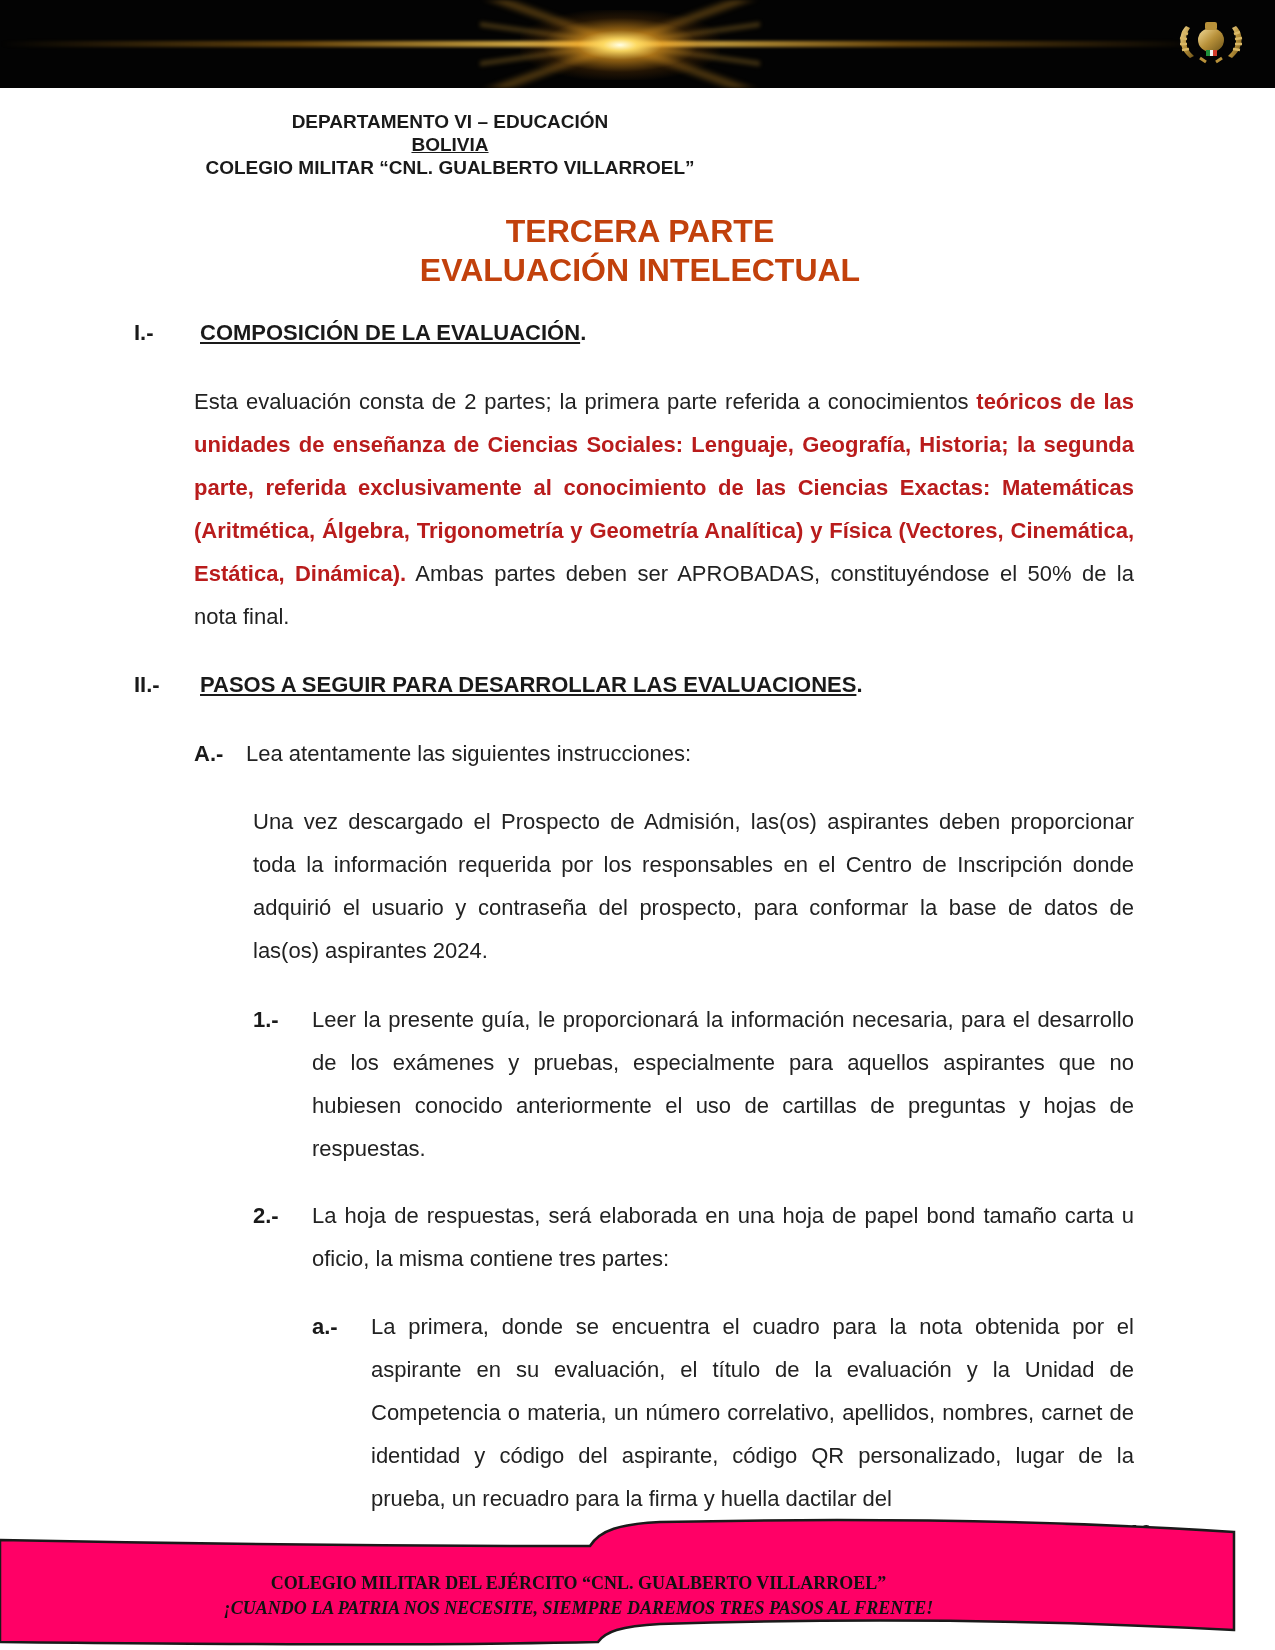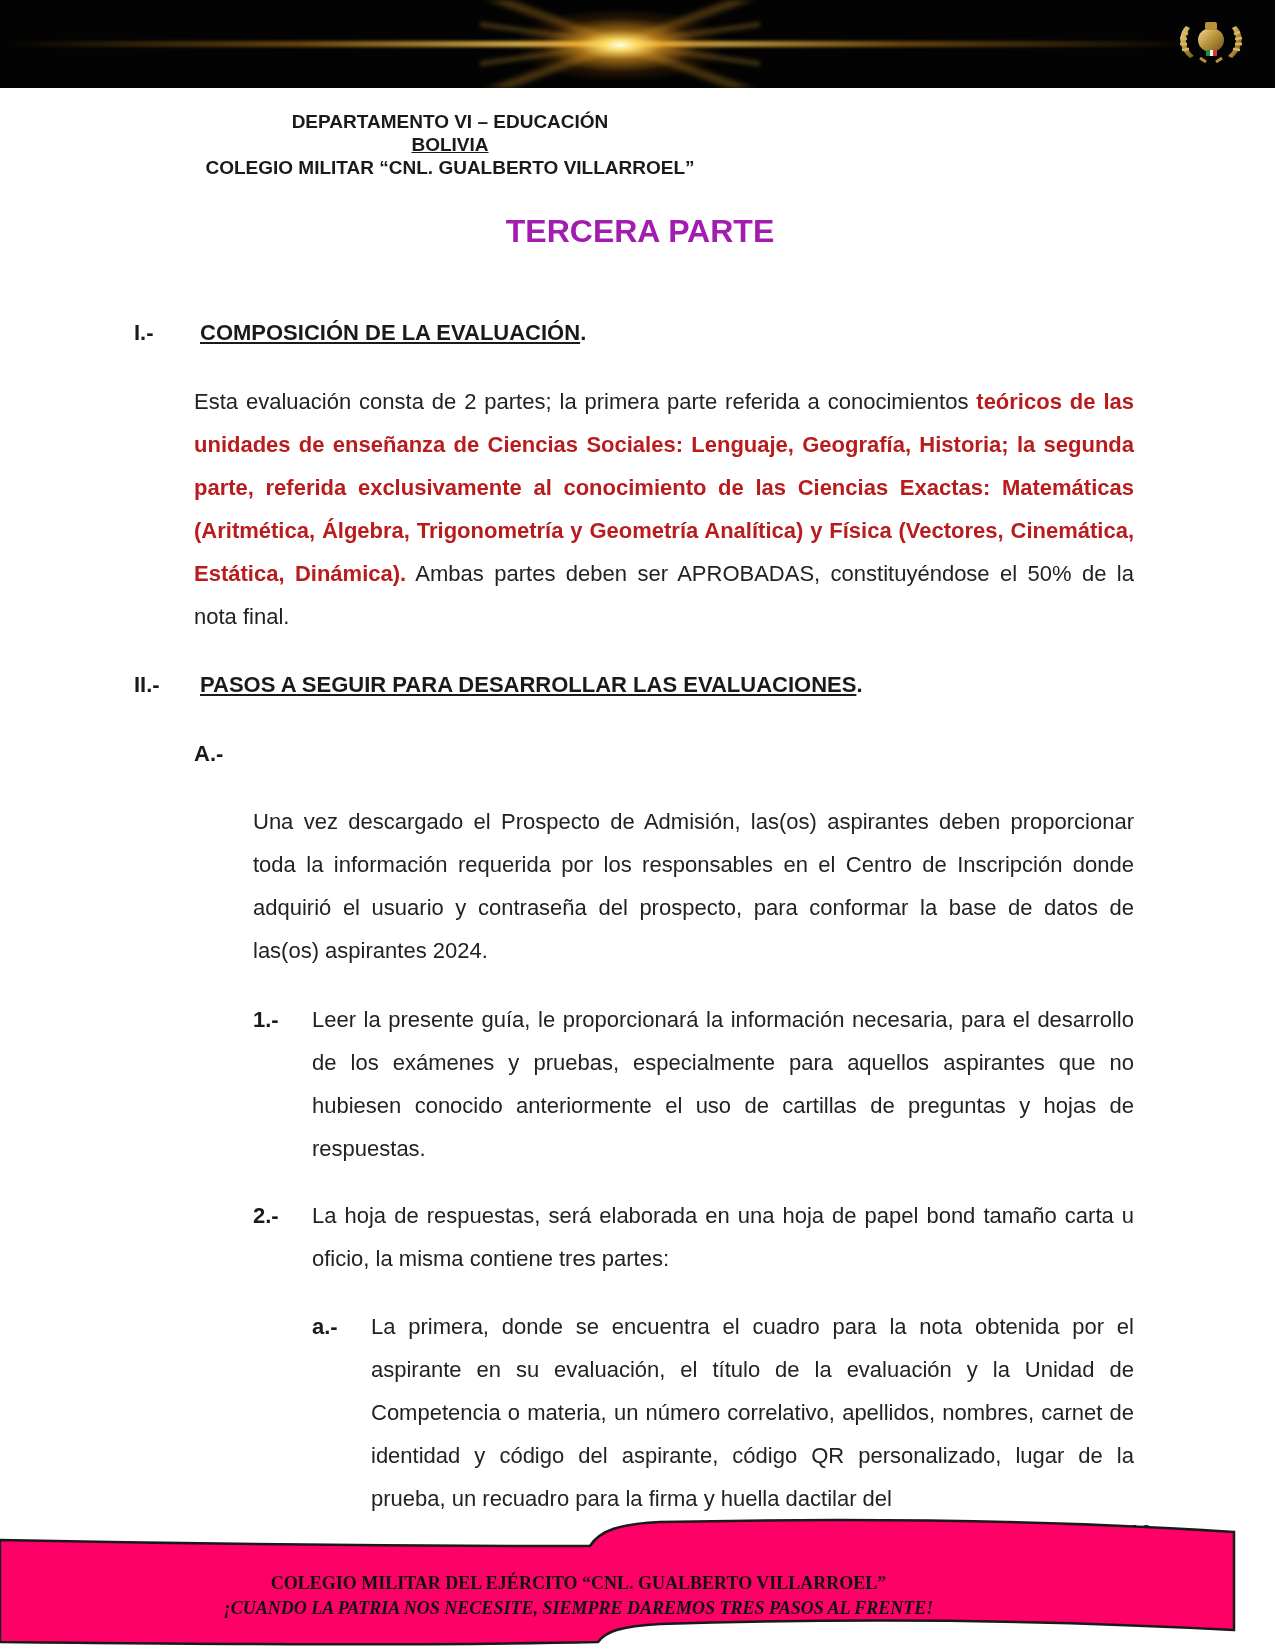--- a/index.html
+++ b/index.html
@@ -35,21 +35,21 @@
     position: absolute; left: 1172px; top: 18px; width: 78px; height: 48px;
   }
   
   .dept-header {
     position: absolute; left: 150px; top: 110px; width: 600px;
     text-align: center; font-weight: bold; font-size: 19px; line-height: 23px; color: #1a1a1a;
   }
   .dept-header .u { text-decoration: underline; }
   .main-title {
     position: absolute; left: 300px; top: 212px; width: 680px;
-    text-align: center; font-weight: bold; font-size: 32px; line-height: 39px; color: #a21caf;
+    text-align: center; font-weight: bold; font-size: 32px; line-height: 39px; color: #c2410c;
   }
   
   .section-head {
     position: absolute; font-weight: bold; font-size: 22px; color: #1a1a1a;
   }
   .section-head .num { position: absolute; left: 0; }
   .section-head .ttl { position: absolute; left: 66px; white-space: nowrap; text-decoration: underline; }
   .section-head .ttl .dot { text-decoration: none; display: inline-block; }
   .para {
     position: absolute; font-size: 22px; line-height: 43px; text-align: justify; color: #222222;
@@ -98,38 +98,40 @@
 </div>
 
 <div class="dept-header">
   <div>DEPARTAMENTO VI – EDUCACIÓN</div>
   <div><span class="u">BOLIVIA</span></div>
   <div>COLEGIO MILITAR “CNL. GUALBERTO VILLARROEL”</div>
 </div>
 
 <div class="main-title">
   <div>TERCERA PARTE</div>
+  <div>EVALUACIÓN INTELECTUAL</div>
 </div>
 
 <div class="section-head" style="left:134px; top:320px;">
   <span class="num">I.-</span>
   <span class="ttl"><span>COMPOSICIÓN DE LA EVALUACIÓN</span><span class="dot">.</span></span>
 </div>
 
 <div class="para" style="left:194px; top:380px; width:940px;">
   <span>Esta evaluación consta de 2 partes; la primera parte referida a conocimientos </span><b>teóricos de las unidades de enseñanza de Ciencias Sociales: Lenguaje, Geografía, Historia; la segunda parte, referida exclusivamente al conocimiento de las Ciencias Exactas: Matemáticas (Aritmética, Álgebra, Trigonometría y Geometría Analítica) y Física (Vectores, Cinemática, Estática, Dinámica).</b><span> Ambas partes deben ser APROBADAS, constituyéndose el 50% de la nota final.</span>
 </div>
 
 <div class="section-head" style="left:134px; top:672px;">
   <span class="num">II.-</span>
   <span class="ttl"><span>PASOS A SEGUIR PARA DESARROLLAR LAS EVALUACIONES</span><span class="dot">.</span></span>
 </div>
 
 <div class="item" style="left:194px; top:732px; width:940px; height:43px;">
   <span class="lbl">A.-</span>
+  <span class="txt" style="left:52px;">Lea atentamente las siguientes instrucciones:</span>
 </div>
 
 <div class="para" style="left:253px; top:800px; width:881px;">Una vez descargado el Prospecto de Admisión, las(os) aspirantes deben proporcionar toda la información requerida por los responsables en el Centro de Inscripción donde adquirió el usuario y contraseña del prospecto, para conformar la base de datos de las(os) aspirantes 2024.</div>
 
 <div class="item" style="left:253px; top:998px; width:881px; height:172px;">
   <span class="lbl">1.-</span>
   <span class="txt" style="left:59px; width:822px;">Leer la presente guía, le proporcionará la información necesaria, para el desarrollo de los exámenes y pruebas, especialmente para aquellos aspirantes que no hubiesen conocido anteriormente el uso de cartillas de preguntas y hojas de respuestas.</span>
 </div>
 
 <div class="item" style="left:253px; top:1194px; width:881px; height:86px;">

